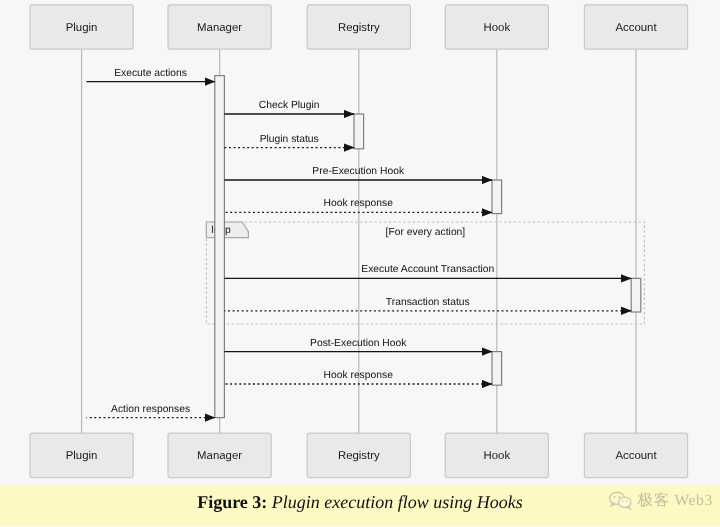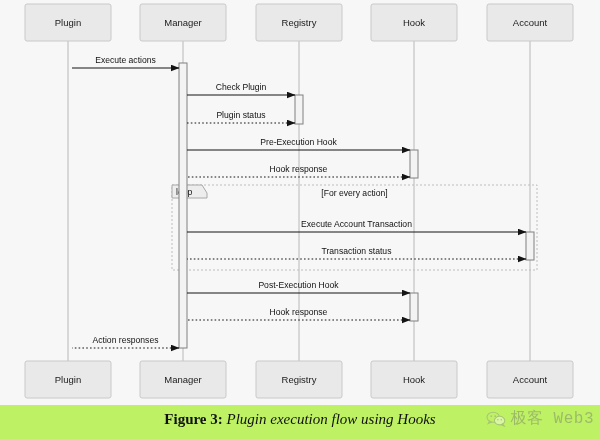--- a/index.html
+++ b/index.html
@@ -91,21 +91,21 @@
     font-size: 8.6px;
     fill: #111111;
     text-anchor: middle;
   }
   #caption-bar {
     position: absolute;
     left: 0;
     top: 405px;
     width: 600px;
     height: 34px;
-    background: #bef264;
+    background: #fef9c3;
   }
   #figure-caption {
     position: absolute;
     left: 0;
     top: 6px;
     width: 600px;
     text-align: center;
     font-family: "Liberation Serif", "DejaVu Serif", serif;
     font-size: 15px;
     color: #111111;
@@ -120,22 +120,22 @@
   #watermark {
     position: absolute;
     right: 6px;
     top: 3px;
     display: flex;
     align-items: center;
     gap: 4px;
     opacity: 0.42;
   }
   #watermark-text {
-    font-family: Liberation Mono, monospace;
-    font-size: 16px;
+    font-family: Liberation Serif, serif;
+    font-size: 13px;
     color: #6f6f6f;
     letter-spacing: 0.5px;
   }
   .wechat-icon {
     display: block;
   }
 </style>
 </head>
 <body>
 

